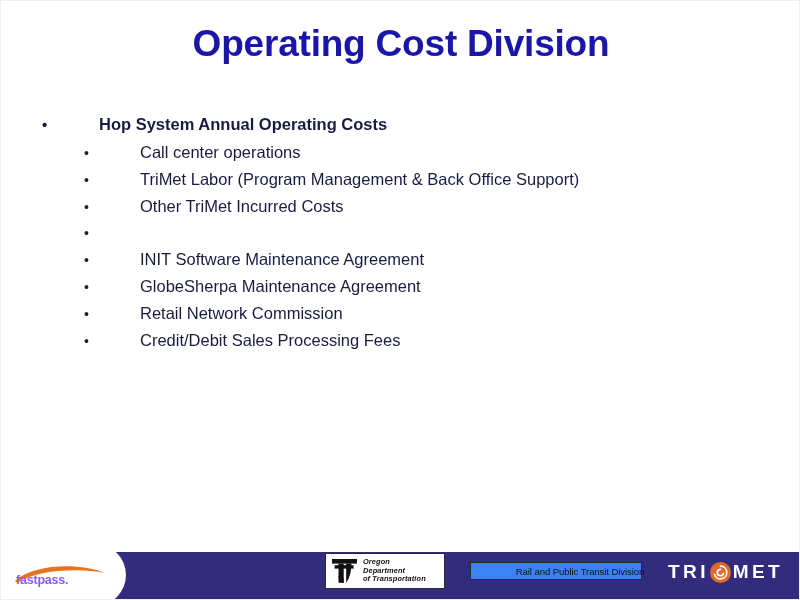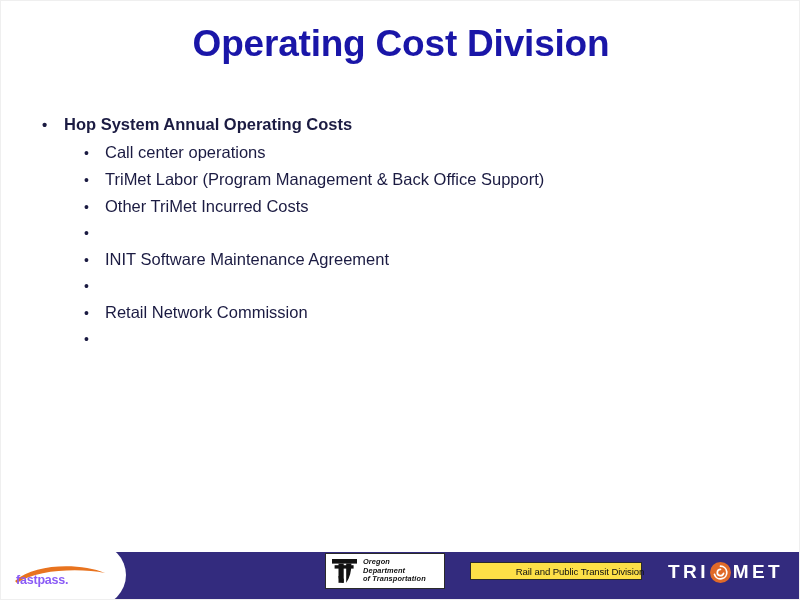--- a/index.html
+++ b/index.html
@@ -78,20 +78,21 @@
   }
 
   .bullet-level-2 .bullet-marker {
     width: 21px;
     font-size: 14px;
   }
 
   .bullet-text {
     flex: 1 1 auto;
     white-space: nowrap;
+    margin-left: 35px;
   }
 
   
   #footer-bar {
     position: absolute;
     left: 0;
     top: 551px;
     width: 800px;
     height: 49px;
     background: #332b7e;
@@ -180,21 +181,21 @@
     letter-spacing: 0.1px;
   }
 
   
   #rptd-box {
     position: absolute;
     left: 469px;
     top: 561px;
     width: 172px;
     height: 18px;
-    background: #fde047;
+    background: #3b82f6;
     border: 1px solid #2a2a2a;
     box-sizing: border-box;
     display: flex;
     align-items: center;
     justify-content: center;
     padding-left: 48px;
   }
 
   #rptd-label {
     font-size: 9.6px;
@@ -261,29 +262,31 @@
       <span class="bullet-marker">•</span>
     </div>
 
     <div class="bullet-row bullet-level-2">
       <span class="bullet-marker">•</span>
       <span class="bullet-text">INIT Software Maintenance Agreement</span>
     </div>
 
     <div class="bullet-row bullet-level-2">
       <span class="bullet-marker">•</span>
+      <span class="bullet-text">GlobeSherpa Maintenance Agreement</span>
     </div>
 
     <div class="bullet-row bullet-level-2">
       <span class="bullet-marker">•</span>
       <span class="bullet-text">Retail Network Commission</span>
     </div>
 
     <div class="bullet-row bullet-level-2">
       <span class="bullet-marker">•</span>
+      <span class="bullet-text">Credit/Debit Sales Processing Fees</span>
     </div>
 
   </div>
 
   <div id="footer-bar">
     <div id="hop-logo-plate"></div>
   </div>
 
   <div id="hop-logo">
     <div id="hop-swoosh">

